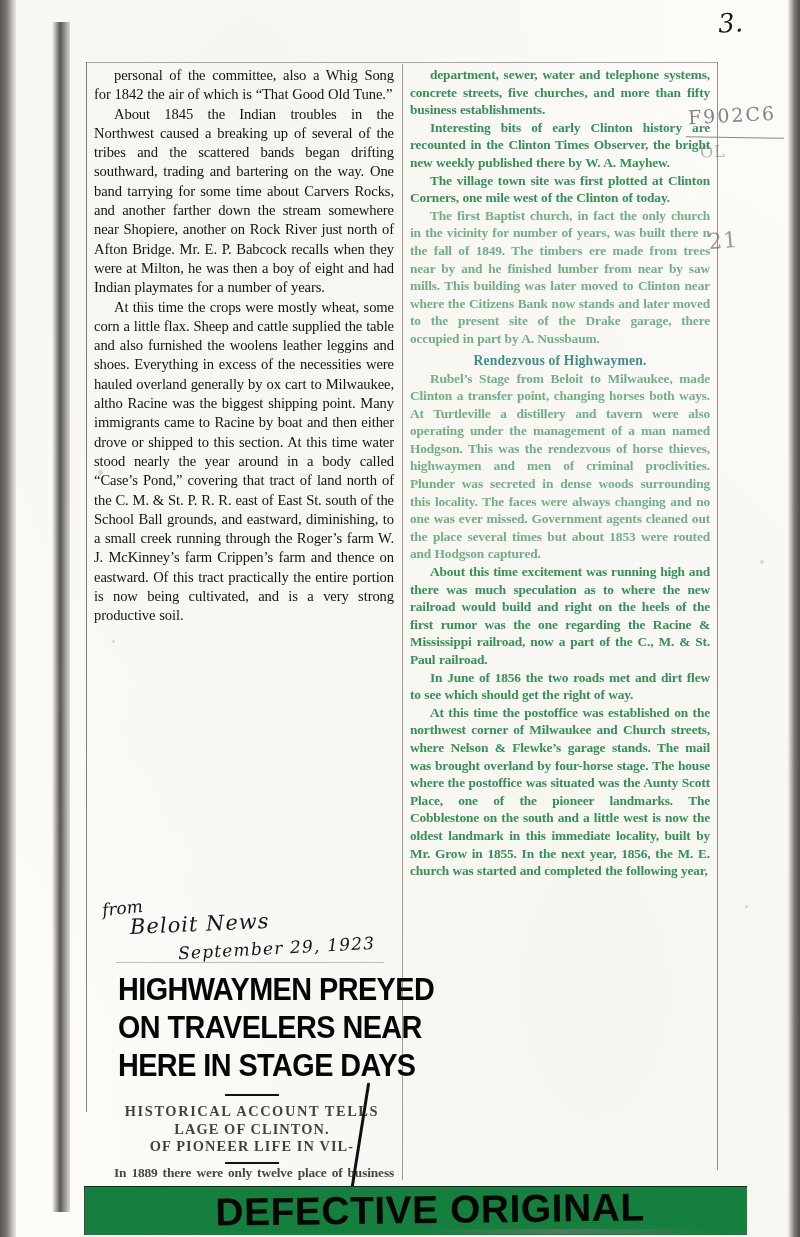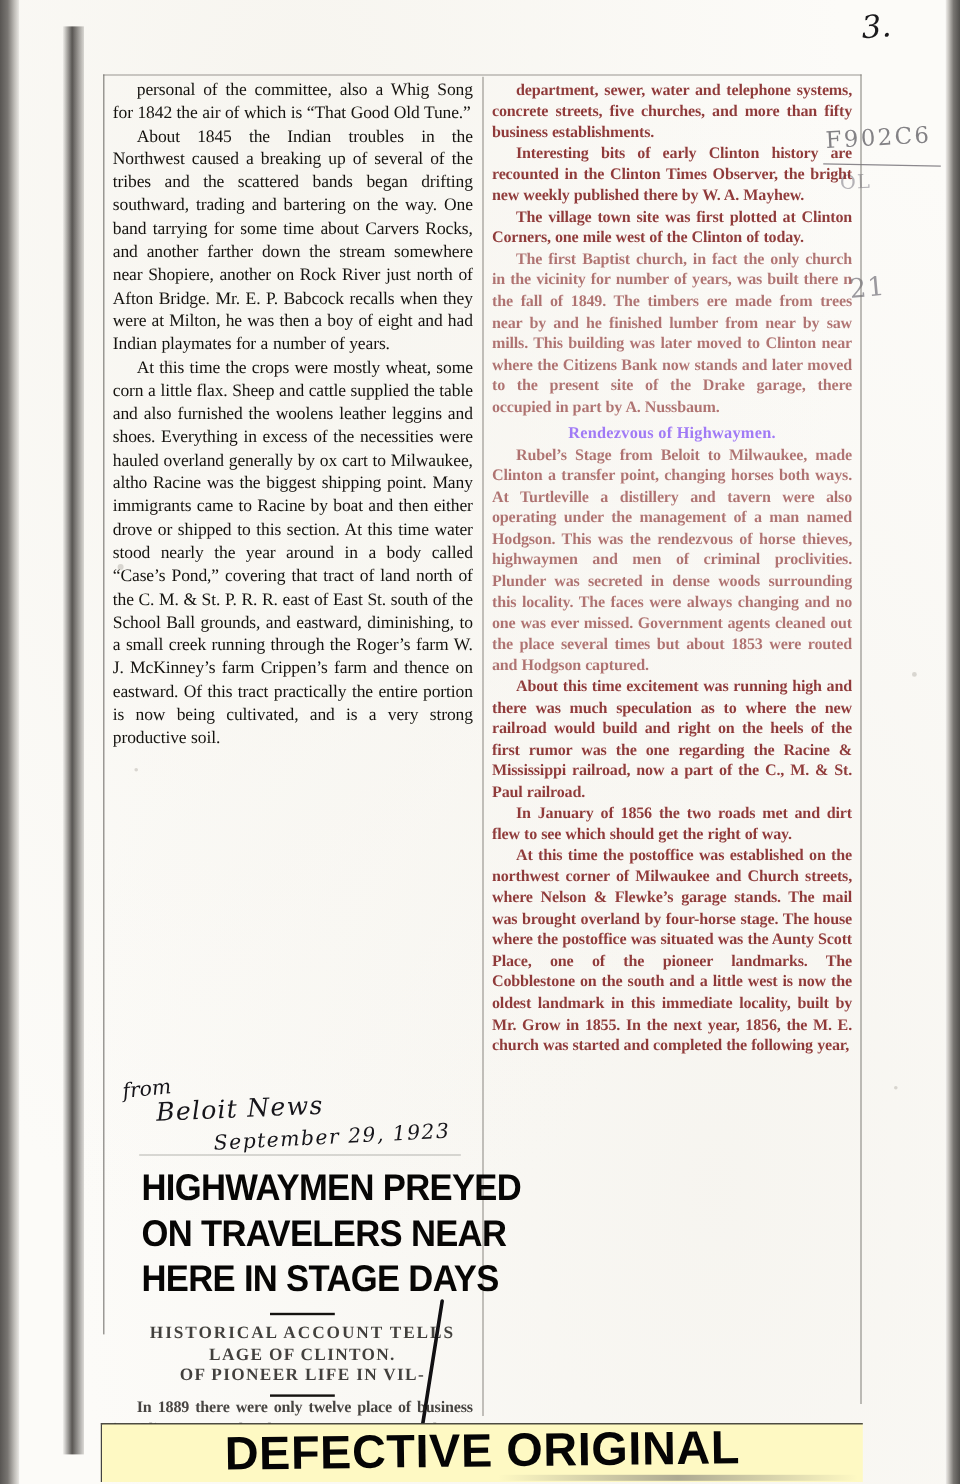--- a/index.html
+++ b/index.html
@@ -110,40 +110,40 @@
     font-size: 14.6px;
     line-height: 19.3px;
     font-weight: 400;
     color: #15130f;
     letter-spacing: -0.1px;
   }
   .col-right p.para {
     font-size: 13.4px;
     line-height: 17.6px;
     font-weight: 700;
-    color: #7f1d1d;
+    color: #15803d;
     letter-spacing: -0.15px;
     opacity: .86;
     filter: blur(.22px);
   }
   .col-right p.para.faded {
     opacity: .6;
     filter: blur(.45px);
   }
   .col-right p.para.veryfaded {
     opacity: .46;
     filter: blur(.6px);
   }
   .noindent { text-indent: 0; }
 
   .subhead-inline {
     text-align: center;
     font-size: 13.6px;
     font-weight: 700;
-    color: #8b5cf6;
+    color: #0f766e;
     margin: 5px 0 1px 0;
     opacity: .8;
     filter: blur(.3px);
     letter-spacing: .2px;
   }
 
   
   .handwriting {
     position: absolute;
     font-family: "DejaVu Serif", serif;
@@ -280,22 +280,23 @@
 
   
   .banner {
     position: absolute;
     left: 84px;
     top: 1186px;
     width: 634px;
     height: 48px;
     border-top: 1px solid #222;
     border-left: 1px solid #444;
-    background: #fef9c3;
+    background: #15803d;
     overflow: hidden;
+    padding-left: 28px;
   }
   .banner-text {
     font-family: "Liberation Sans", sans-serif;
     font-weight: 700;
     font-size: 39px;
     line-height: 46px;
     letter-spacing: .5px;
     color: #050505;
     text-align: center;
     transform: rotate(-0.7deg);
@@ -344,21 +345,21 @@
     <div class="col col-right">
       <p class="para noindent">department, sewer, water and telephone systems, concrete streets, five churches, and more than fifty business establishments.</p>
       <p class="para">Interesting bits of early Clinton history are recounted in the Clinton Times Observer, the bright new weekly published there by W. A. Mayhew.</p>
       <p class="para">The village town site was first plotted at Clinton Corners, one mile west of the Clinton of today.</p>
       <p class="para faded">The first Baptist church, in fact the only church in the vicinity for number of years, was built there n the fall of 1849. The timbers ere made from trees near by and he finished lumber from near by saw mills. This building was later moved to Clinton near where the Citizens Bank now stands and later moved to the present site of the Drake garage, there occupied in part by A. Nussbaum.</p>
 
       <div class="subhead-inline">Rendezvous of Highwaymen.</div>
 
       <p class="para faded">Rubel’s Stage from Beloit to Milwaukee, made Clinton a transfer point, changing horses both ways. At Turtleville a distillery and tavern were also operating under the management of a man named Hodgson. This was the rendezvous of horse thieves, highwaymen and men of criminal proclivities. Plunder was secreted in dense woods surrounding this locality. The faces were always changing and no one was ever missed. Government agents cleaned out the place several times but about 1853 were routed and Hodgson captured.</p>
       <p class="para">About this time excitement was running high and there was much speculation as to where the new railroad would build and right on the heels of the first rumor was the one regarding the Racine &amp; Mississippi railroad, now a part of the C., M. &amp; St. Paul railroad.</p>
-      <p class="para">In January of 1856 the two roads met and dirt flew to see which should get the right of way.</p>
+      <p class="para">In June of 1856 the two roads met and dirt flew to see which should get the right of way.</p>
       <p class="para">At this time the postoffice was established on the northwest corner of Milwaukee and Church streets, where Nelson &amp; Flewke’s garage stands. The mail was brought overland by four-horse stage. The house where the postoffice was situated was the Aunty Scott Place, one of the pioneer landmarks. The Cobblestone on the south and a little west is now the oldest landmark in this immediate locality, built by Mr. Grow in 1855. In the next year, 1856, the M. E. church was started and completed the following year,</p>
     </div>
 
     <div class="handwriting hw-from">from</div>
     <div class="handwriting hw-paper">Beloit News</div>
     <div class="handwriting hw-date">September 29, 1923</div>
 
     <div class="headline-block">
       <div class="hl-rule-top"></div>
       <div class="headline hl-1">HIGHWAYMEN PREYED</div>

